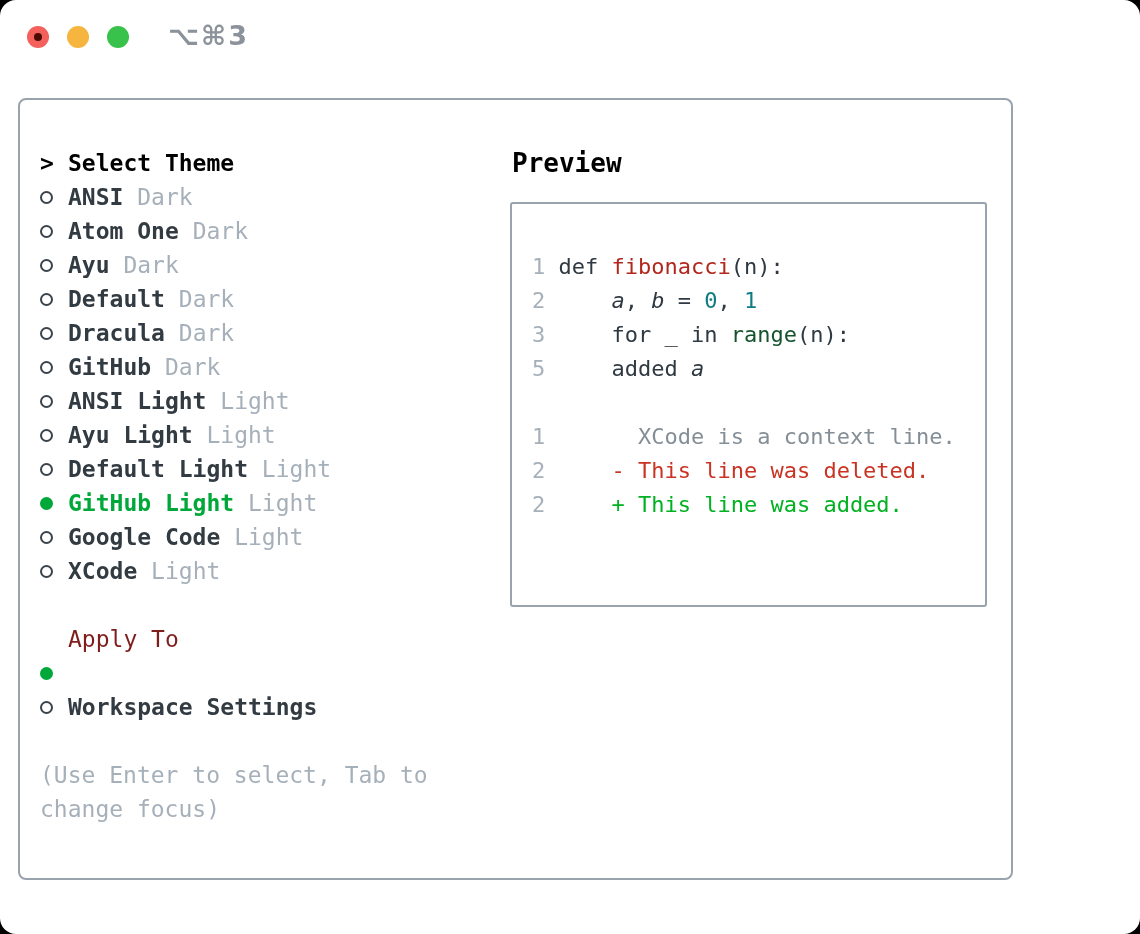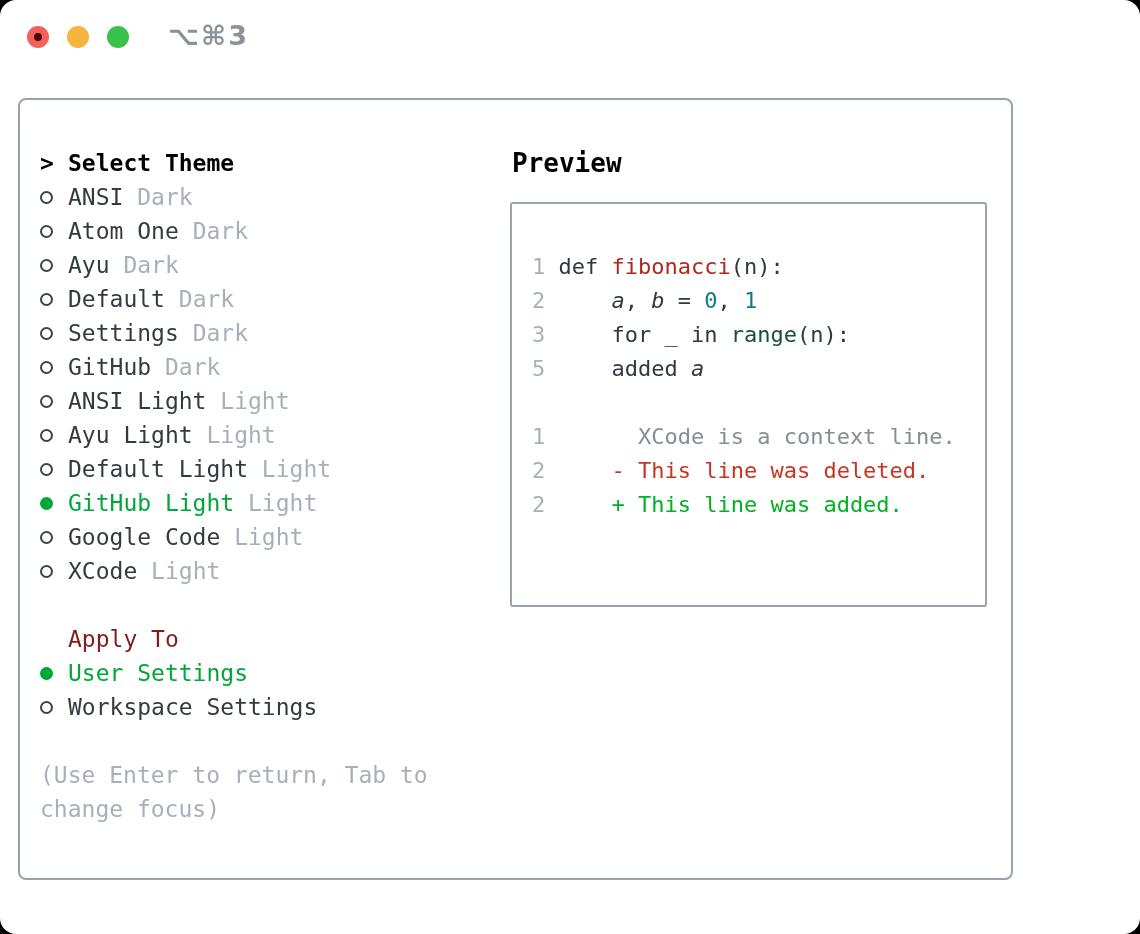--- a/index.html
+++ b/index.html
@@ -23,21 +23,21 @@
   .panel{
     position:absolute;left:18px;top:98px;width:995px;height:782px;
     border:2px solid #98a3ad;border-radius:8px;box-sizing:border-box;background:#fff;
   }
   
   .left-col{position:absolute;left:20px;top:46px;font-size:23px;}
   .row{display:flex;align-items:center;height:34px;}
   .bullet-col{width:28px;flex:none;display:flex;align-items:center;}
   .bullet{width:13px;height:13px;border-radius:50%;border:2px solid #3a434c;box-sizing:border-box;background:transparent;}
   .row.selected .bullet{background:#00a839;border-color:#00a839;}
-  .opt-name{color:#333b42;white-space:pre;}
+  .opt-name{color:#333b42;white-space:pre;font-weight:bold;}
   .row.selected .opt-name{color:#00a839;}
   .opt-variant{color:#a6b0ba;margin-left:1ch;white-space:pre;}
   .hdr-prefix{width:28px;flex:none;font-weight:bold;color:#000;}
   .hdr-label{font-weight:bold;color:#000;white-space:pre;}
   .sub-label{color:#7f1d1d;white-space:pre;}
   .spacer{height:34px;}
   .hint{color:#a6b0ba;line-height:34px;white-space:pre;}
   
   .preview-title{
     position:absolute;left:492px;top:46px;height:34px;line-height:34px;
@@ -107,21 +107,21 @@
         <span class="bullet-col">
             <span class="bullet"></span>
           </span>
         <span class="opt-name">Default</span>
         <span class="opt-variant">Dark</span>
       </div>
       <div class="row">
         <span class="bullet-col">
             <span class="bullet"></span>
           </span>
-        <span class="opt-name">Settings</span>
+        <span class="opt-name">Dracula</span>
         <span class="opt-variant">Dark</span>
       </div>
       <div class="row">
         <span class="bullet-col">
             <span class="bullet"></span>
           </span>
         <span class="opt-name">GitHub</span>
         <span class="opt-variant">Dark</span>
       </div>
       <div class="row">
@@ -170,32 +170,31 @@
       <div class="spacer"></div>
 
       <div class="row">
         <span class="hdr-prefix"></span>
         <span class="sub-label">Apply To</span>
       </div>
       <div class="row selected">
         <span class="bullet-col">
             <span class="bullet"></span>
           </span>
-        <span class="opt-name">User Settings</span>
       </div>
       <div class="row">
         <span class="bullet-col">
             <span class="bullet"></span>
           </span>
         <span class="opt-name">Workspace Settings</span>
       </div>
 
       <div class="spacer"></div>
 
-      <div class="hint">(Use Enter to return, Tab to</div>
+      <div class="hint">(Use Enter to select, Tab to</div>
       <div class="hint">change focus)</div>
     </div>
 
     <div class="preview-title">Preview</div>
 
     <div class="preview-box">
       <div class="cl"><span class="ln">1</span><span class="tk-k">def </span><span class="tk-name">fibonacci</span><span class="tk-p">(n):</span></div>
       <div class="cl"><span class="ln">2</span><span class="tk-p">    </span><span class="tk-v">a</span><span class="tk-p">, </span><span class="tk-v">b</span><span class="tk-p"> = </span><span class="tk-n">0</span><span class="tk-p">, </span><span class="tk-n">1</span></div>
       <div class="cl"><span class="ln">3</span><span class="tk-k">    for _ in </span><span class="tk-b">range</span><span class="tk-p">(n):</span></div>
       <div class="cl"><span class="ln">5</span><span class="tk-k">    added </span><span class="tk-v">a</span></div>

